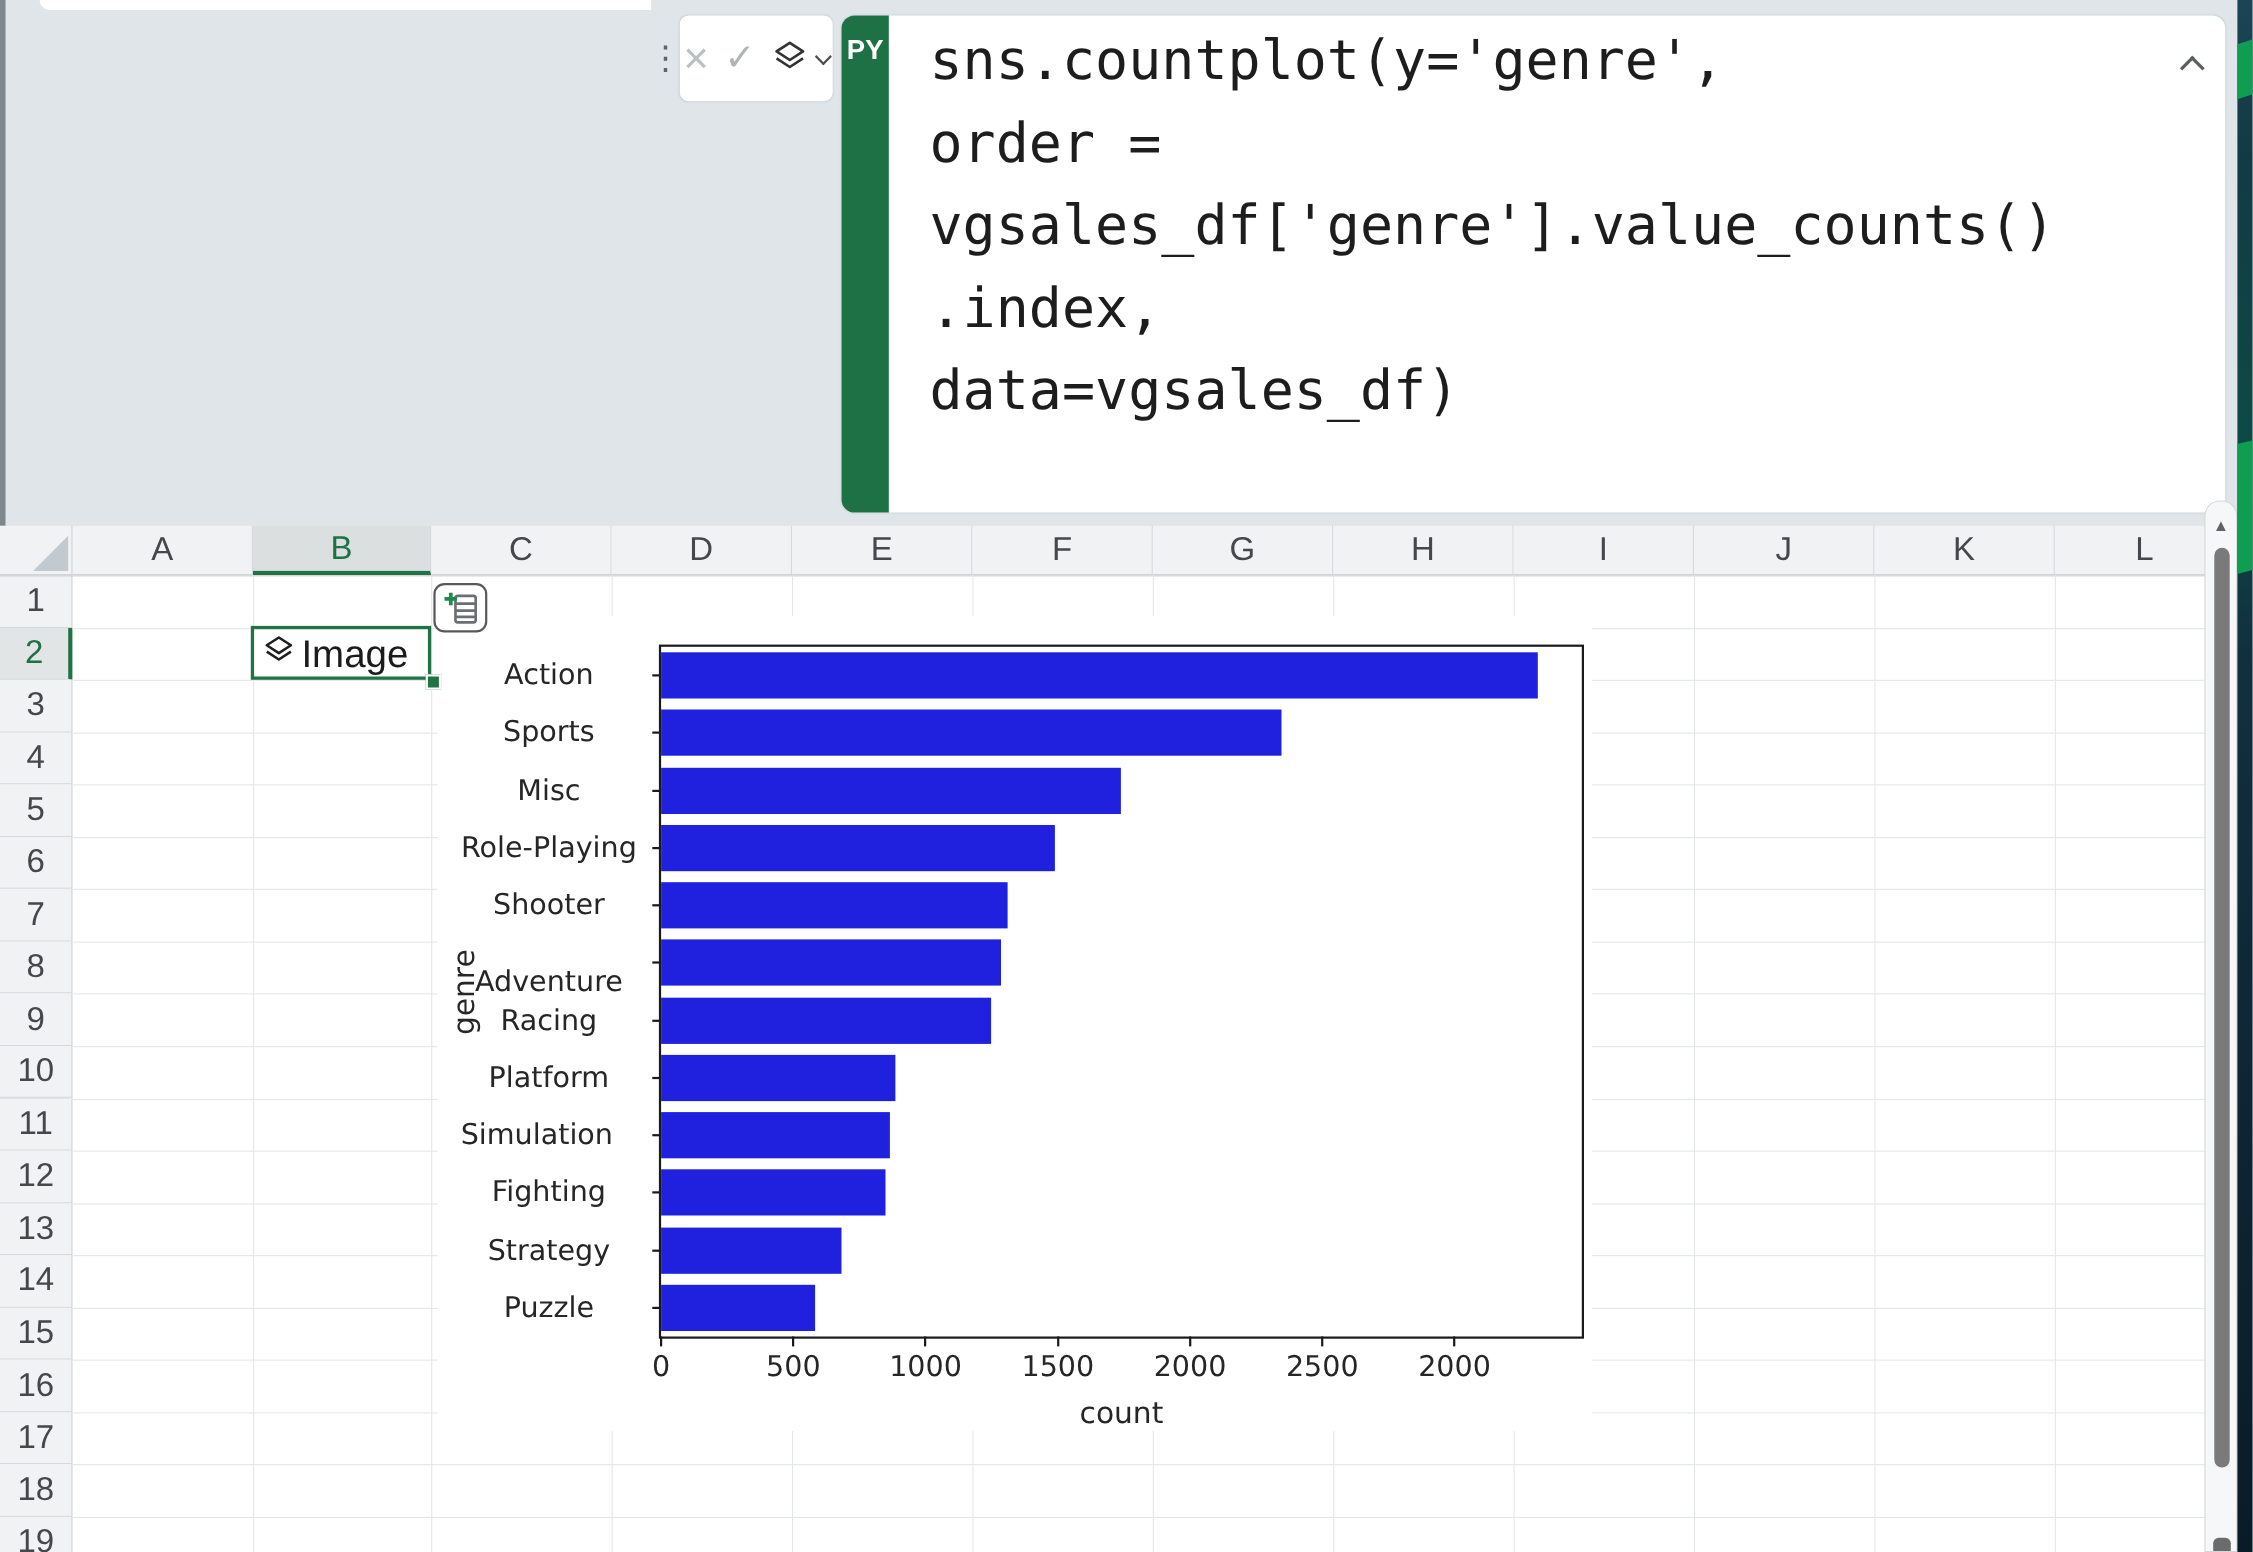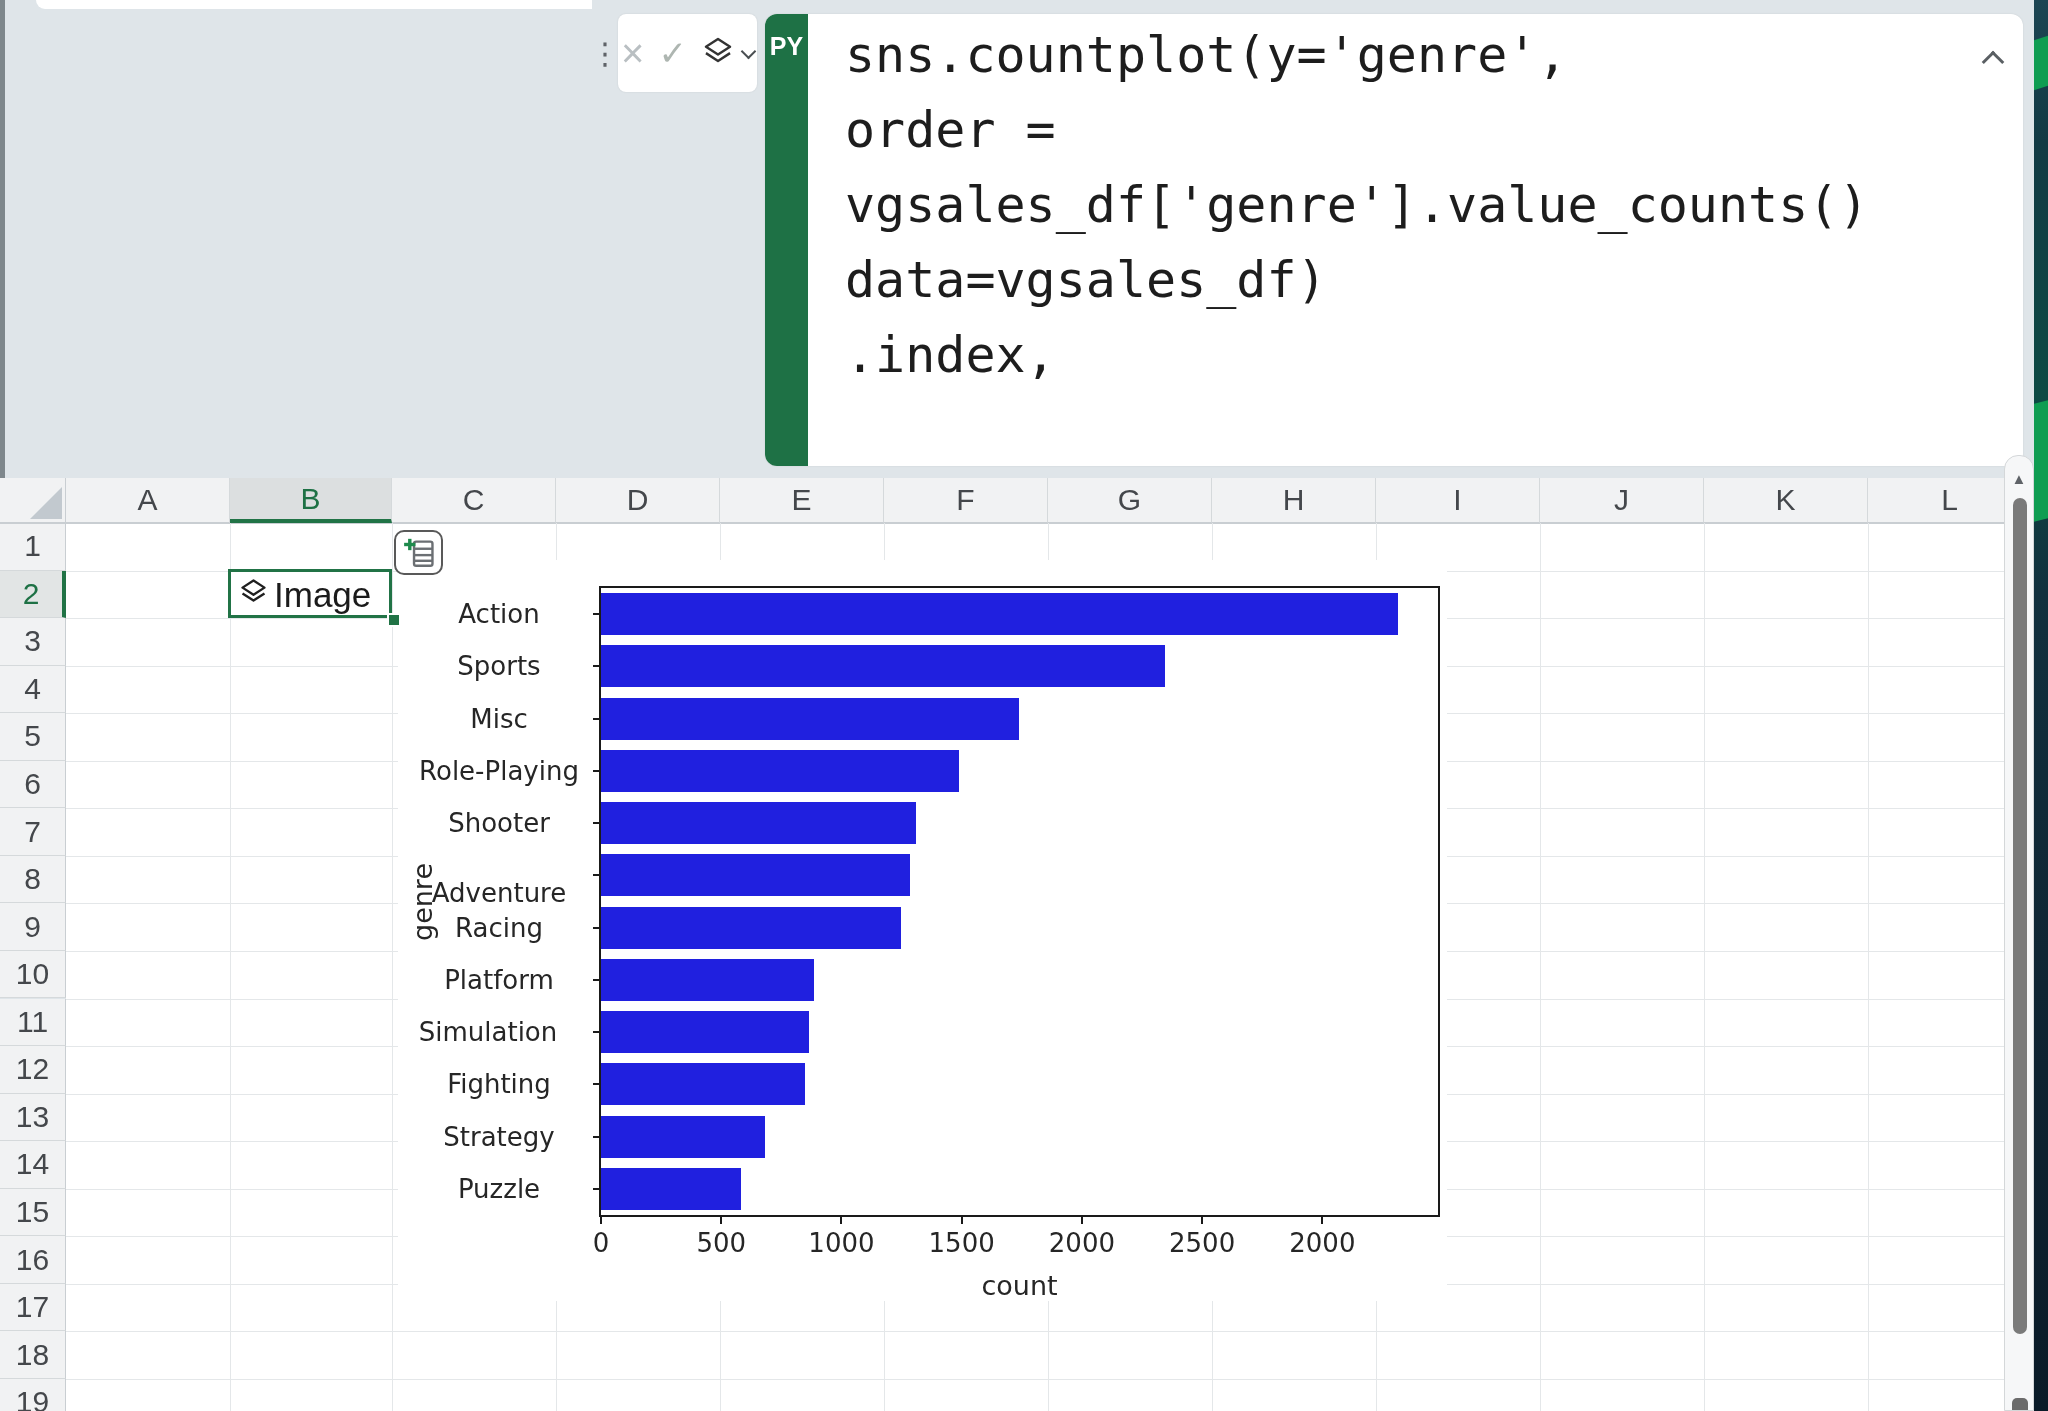--- a/index.html
+++ b/index.html
@@ -92,21 +92,21 @@
       <svg width="34" height="34" viewBox="0 0 24 24" fill="none" stroke="#333333" stroke-width="1.7" stroke-linejoin="round">
         <path d="M12 3.5 L20.5 9 L12 14.5 L3.5 9 Z"></path>
           <path d="M20.5 13.5 L12 19 L3.5 13.5"></path>
       </svg>
     </span>
     <span class="chev chev-down mini-chev"></span>
   </div>
 
   <div class="formula-panel">
     <div class="py-badge">PY</div>
-    <div class="code" id="code"><div>sns.countplot(y='genre',</div><div>order =</div><div>vgsales_df['genre'].value_counts()</div><div>data=vgsales_df)</div><div>.index,</div></div>
+    <div class="code" id="code"><div>sns.countplot(y='genre',</div><div>order =</div><div>vgsales_df['genre'].value_counts()</div><div>.index,</div><div>data=vgsales_df)</div></div>
     <span class="chev chev-up collapse"></span>
   </div>
 
   <div class="select-all">
     <div class="tri"></div>
   </div>
   <div id="colHeaders">
       <div class="colhdr" style="left: 66px; width: 164px;">A</div>
       <div class="colhdr sel" style="left: 230px; width: 162px;">B</div>
       <div class="colhdr" style="left: 392px; width: 164px;">C</div>

